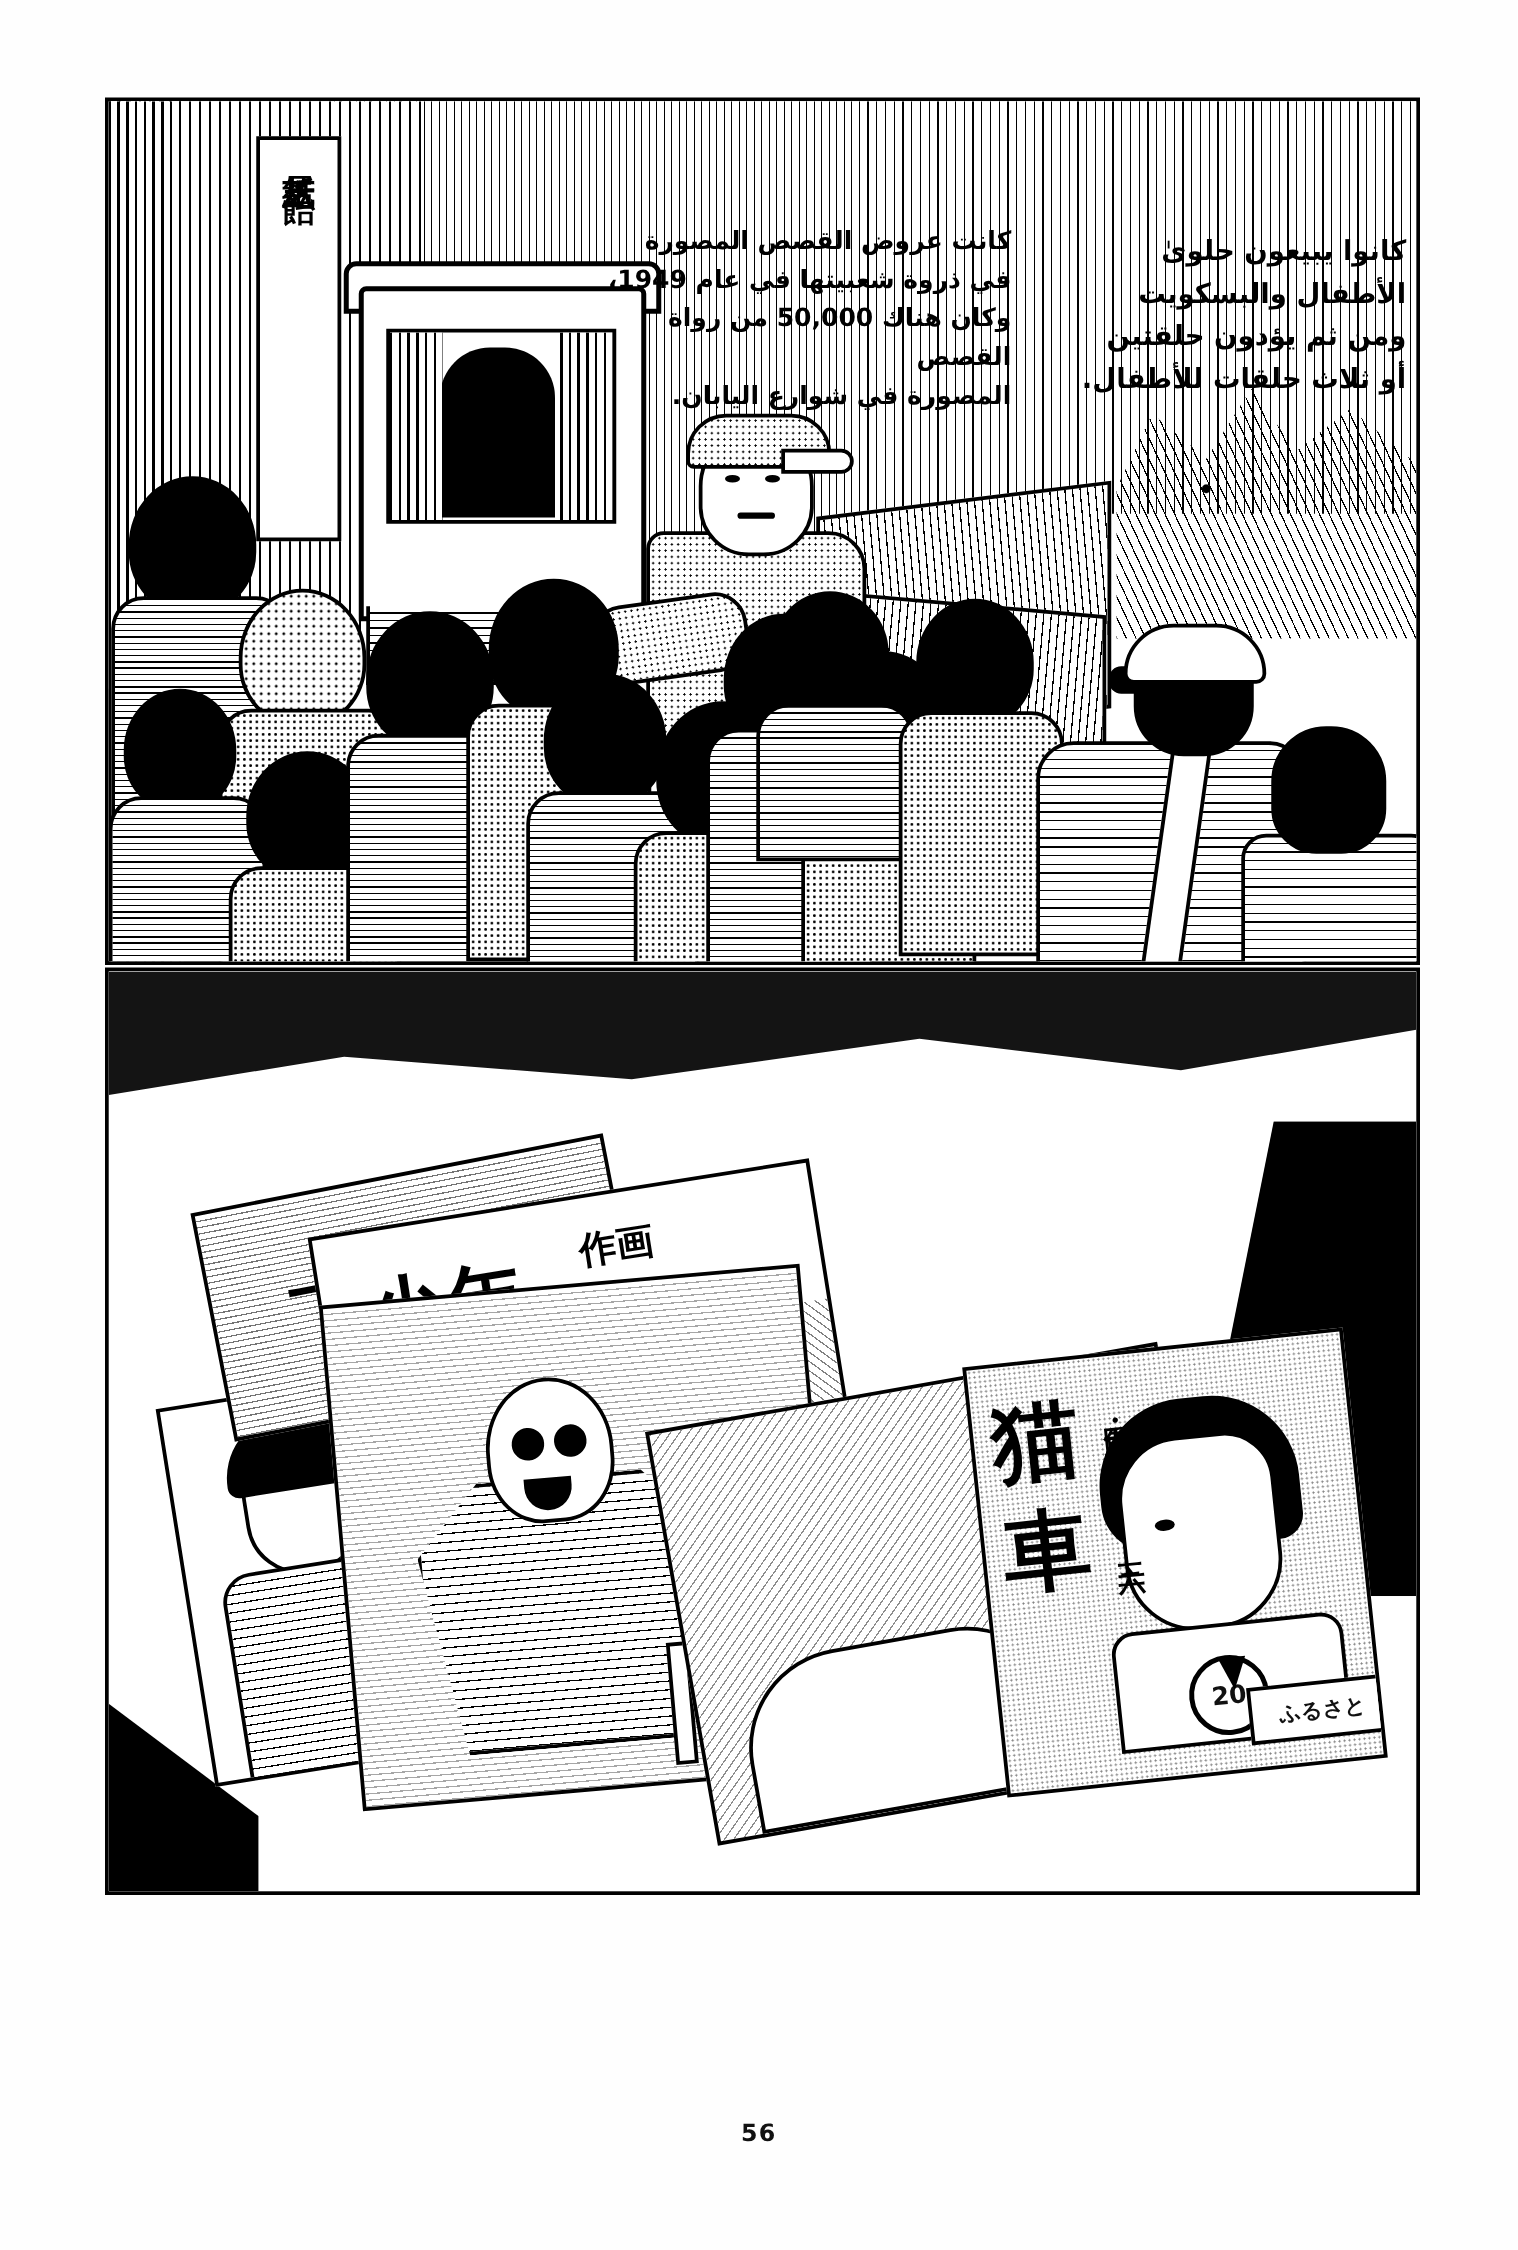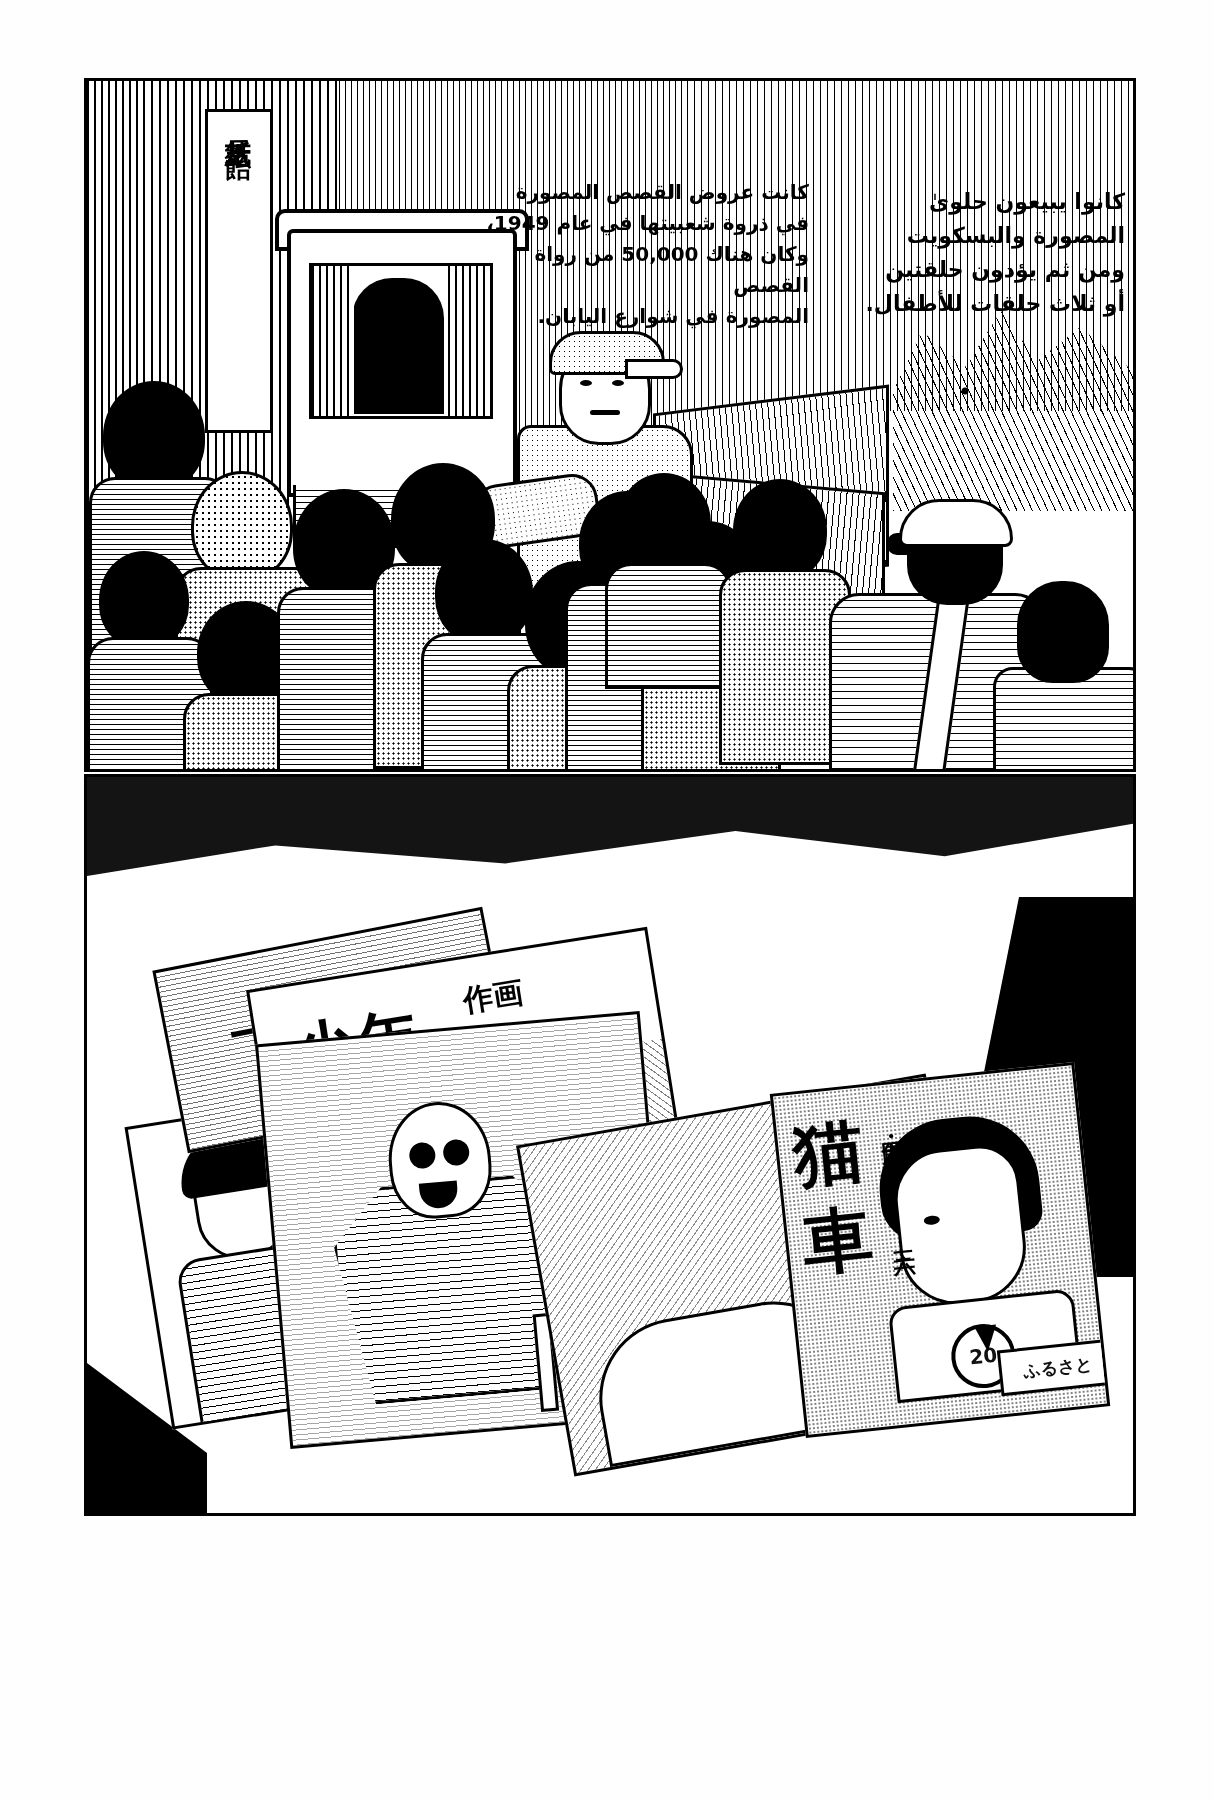--- a/index.html
+++ b/index.html
@@ -350,21 +350,21 @@
       <div class="officer-cap"></div>
       <div class="adult-body"></div>
       <div class="adult-head"></div>
     </div>
 
     <div class="caption" id="cap-top-left">كانت عروض القصص المصورة
 في ذروة شعبيتها في عام 1949،
 وكان هناك 50,000 من رواة القصص
 المصورة في شوارع اليابان.</div>
     <div class="caption" id="cap-top-right">كانوا يبيعون حلوىٰ
-المصورة والبسكويت
+الأطفال والبسكويت
 ومن ثم يؤدون حلقتين
 أو ثلاث حلقات للأطفال.</div>
   </div>
 
   <div class="panel" id="panel-bottom">
     <div class="bp">
       <div class="bp-dark-top"></div>
       <div class="bp-dark-right"></div>
       <div class="bp-dark-bl"></div>
 
@@ -414,13 +414,14 @@
         <span class="kanji" style="left:98px;top:40px;font-size:22px;writing-mode:vertical-rl;">魚・大田</span>
         <span class="kanji" style="left:98px;top:150px;font-size:22px;writing-mode:vertical-rl;">三六</span>
         <div class="price-circle">20</div>
         <div class="arrow"></div>
         <div class="tag">ふるさと</div>
       </div>
     </div>
 
   </div>
 
+  <div id="page-number">56</div>
 </div>
 
 </body></html>

